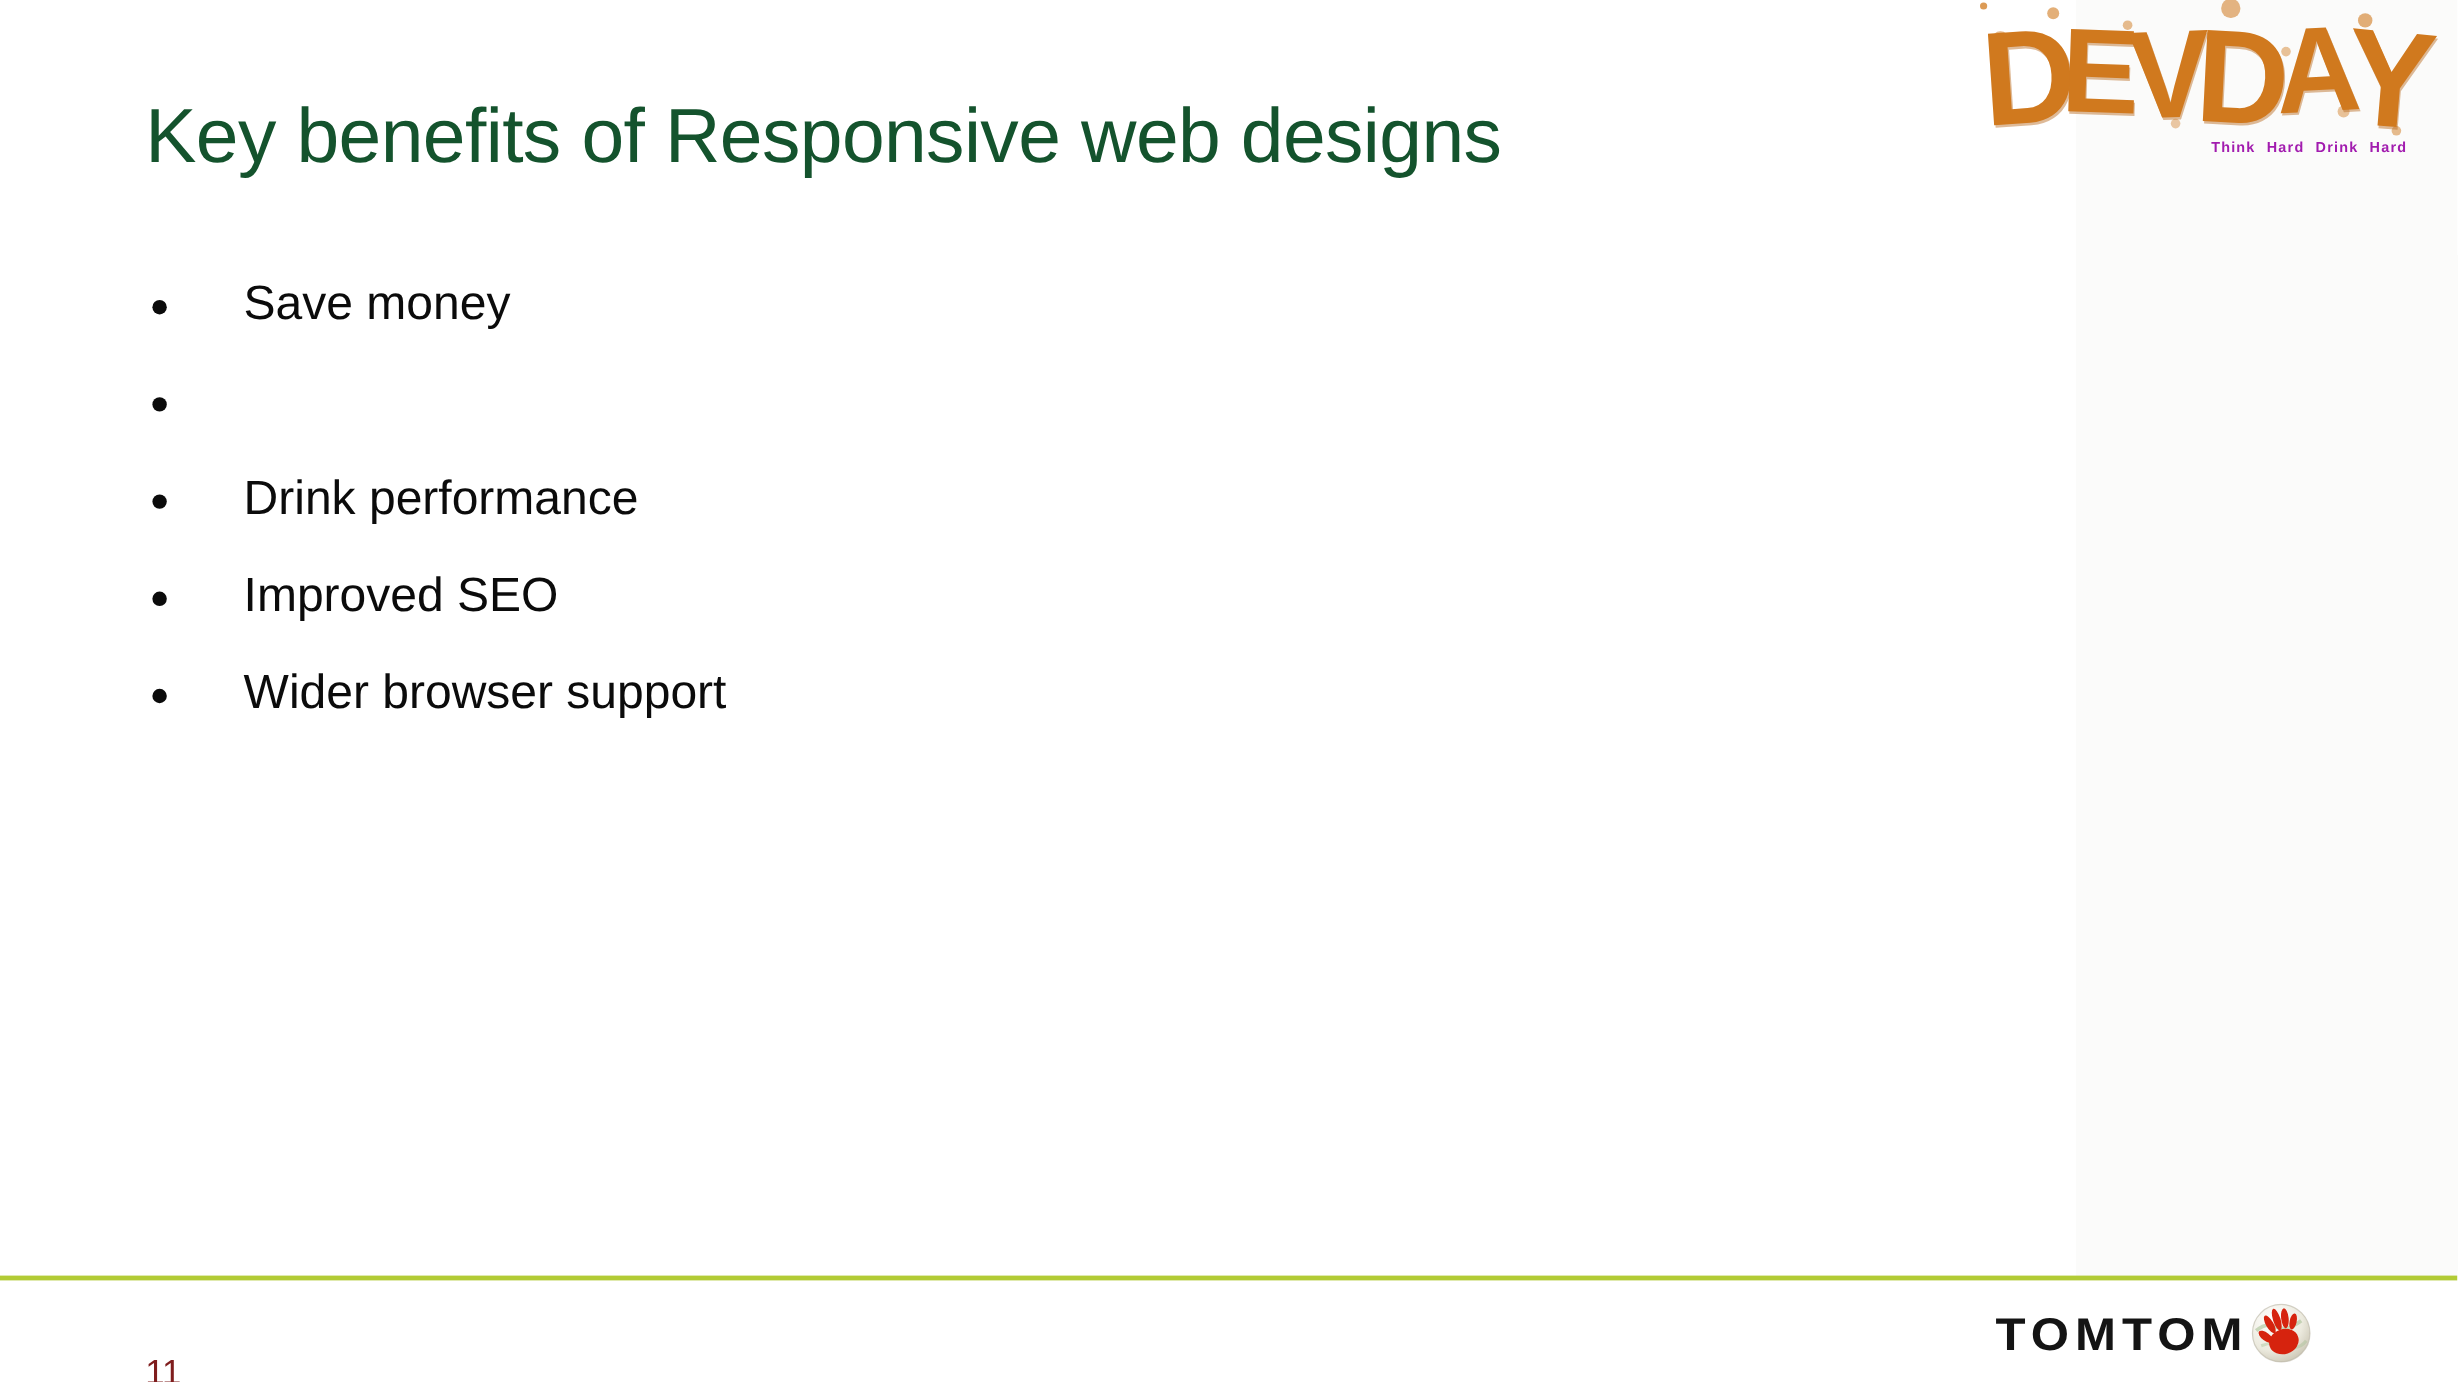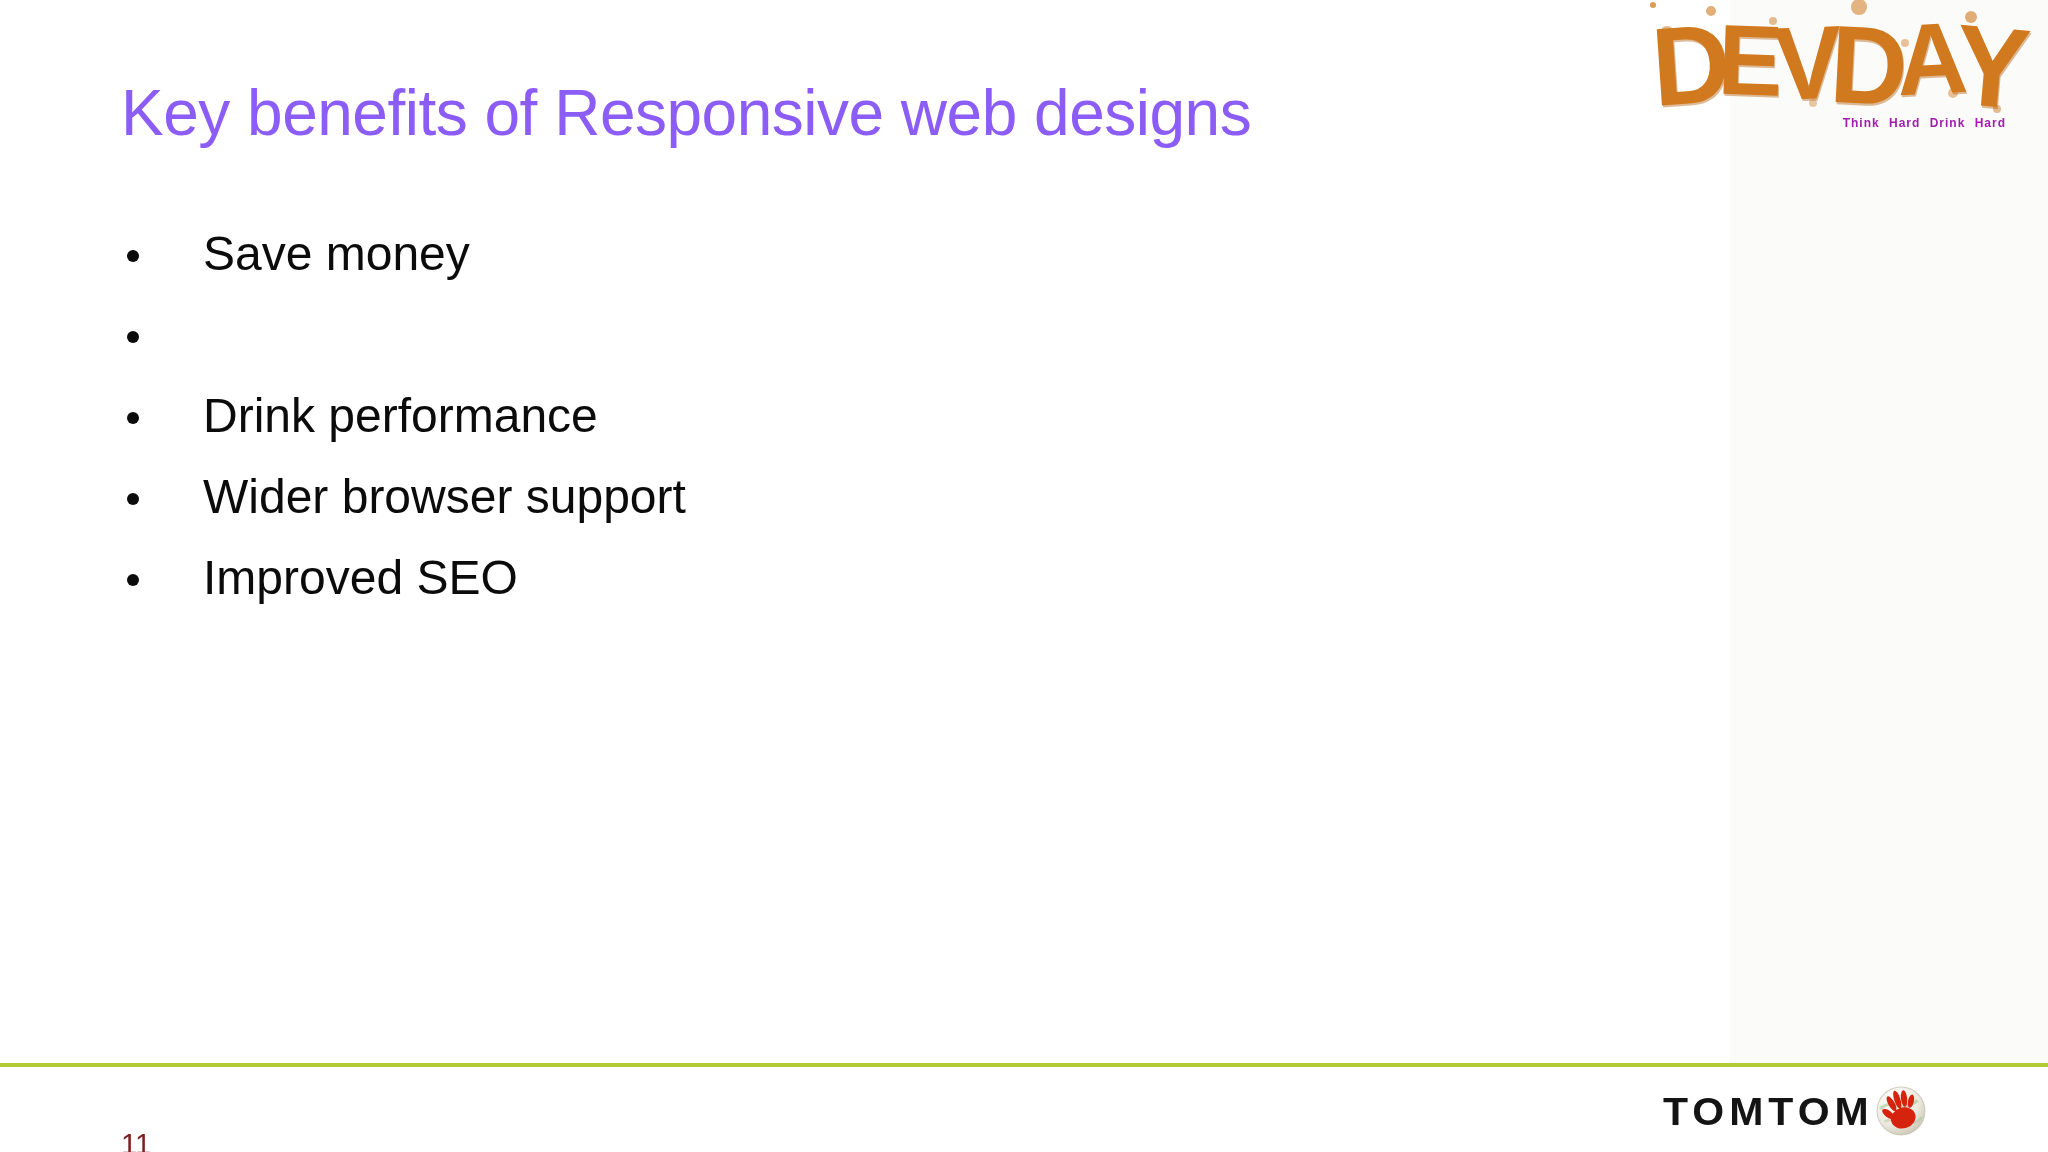--- a/index.html
+++ b/index.html
@@ -11,29 +11,29 @@
   }
   
   .right-shade {
     position:absolute; left:1730px; top:0; width:318px; height:1064px;
     background:#fbfbfa;
   }
   
   .title {
     position:absolute; left:121px; top:76px;
     font-size:64px; font-weight:400; letter-spacing:-0.5px;
-    color:#8b5cf6; white-space:nowrap;
+    color:#14532d; white-space:nowrap;
   }
   
   .bullets {
     position:absolute; left:127px; top:213px; list-style:none;
   }
   .bullet-item {
     display:flex; align-items:center; height:81px;
-    font-size:48px; color:#0b0b0b; white-space:nowrap;
+    font-size:40px; color:#0b0b0b; white-space:nowrap;
   }
   .dot {
     width:12px; height:12px; border-radius:50%;
     background:#0b0b0b; margin-right:64px; flex:0 0 auto;
     margin-top:4px;
   }
   
   .footer-line {
     position:absolute; left:0; top:1063px; width:2048px; height:4px;
     background:#b2cb35;
@@ -118,26 +118,26 @@
         <span class="dot"></span>
       </li>
 
       <li class="bullet-item">
         <span class="dot"></span>
         <span class="bullet-text">Drink performance</span>
       </li>
 
       <li class="bullet-item">
         <span class="dot"></span>
-        <span class="bullet-text">Wider browser support</span>
+        <span class="bullet-text">Improved SEO</span>
       </li>
 
       <li class="bullet-item">
         <span class="dot"></span>
-        <span class="bullet-text">Improved SEO</span>
+        <span class="bullet-text">Wider browser support</span>
       </li>
     </ul>
 
   <div class="footer-line"></div>
   <div class="page-number">11</div>
 
   <div class="tomtom">
     <span class="tomtom-word">TOMTOM</span>
     <svg class="tomtom-globe" viewBox="0 0 48 48">
       <defs>

